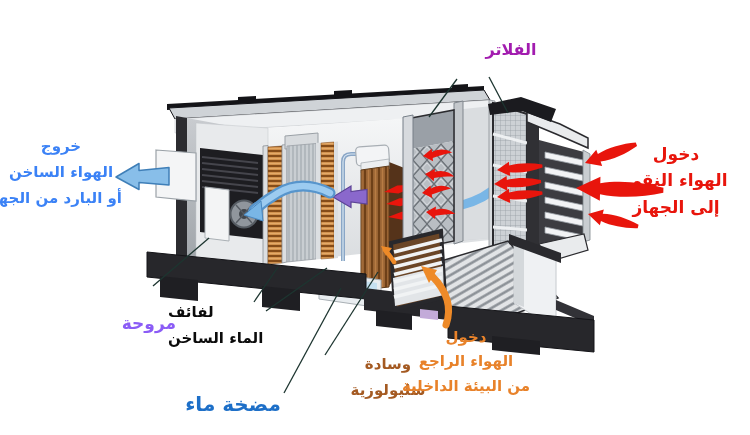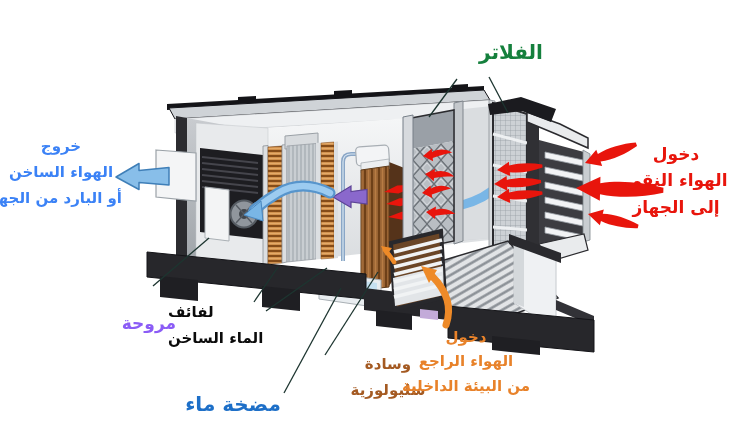--- a/index.html
+++ b/index.html
@@ -1,21 +1,21 @@
 <!DOCTYPE html>
 <html lang="ar"><head>
 <meta charset="utf-8">
 <style>
   html,body{margin:0;padding:0;background:#ffffff;}
   #stage{position:relative;width:750px;height:435px;background:#ffffff;overflow:hidden;
          font-family:"DejaVu Sans",sans-serif;}
   #stage svg{position:absolute;left:0;top:0;}
   .lbl{position:absolute;font-weight:bold;white-space:nowrap;}
   .lbl span{display:block;}
-  #lbl-filters{left:452px;top:40px;width:118px;text-align:center;font-size:20px;color:#15803d;}
+  #lbl-filters{left:452px;top:40px;width:118px;text-align:center;font-size:16px;color:#a21caf;}
   #lbl-fresh{left:608px;top:141px;width:136px;text-align:center;font-size:17px;color:#e8150c;line-height:1.55;}
   #lbl-out{left:0px;top:134px;width:122px;text-align:center;font-size:15px;color:#3b82f6;line-height:1.72;}
   #lbl-fan{left:96px;top:284px;width:80px;text-align:right;font-size:17px;color:#8b5cf6;margin-top:29px;}
   #lbl-coils{left:168px;top:299px;width:106px;text-align:left;font-size:15px;color:#0b0b0b;line-height:1.75;}
   #lbl-pad{left:300px;top:352px;width:84px;text-align:center;font-size:15px;color:#a45a22;line-height:1.7;margin-left:46px;}
   #lbl-pump{left:180px;top:392px;width:106px;text-align:center;font-size:20px;color:#1d6fc8;}
   #lbl-return{left:396px;top:325px;width:140px;text-align:center;font-size:15px;color:#e8822a;line-height:1.62;}
 </style>
 </head>
 <body>

